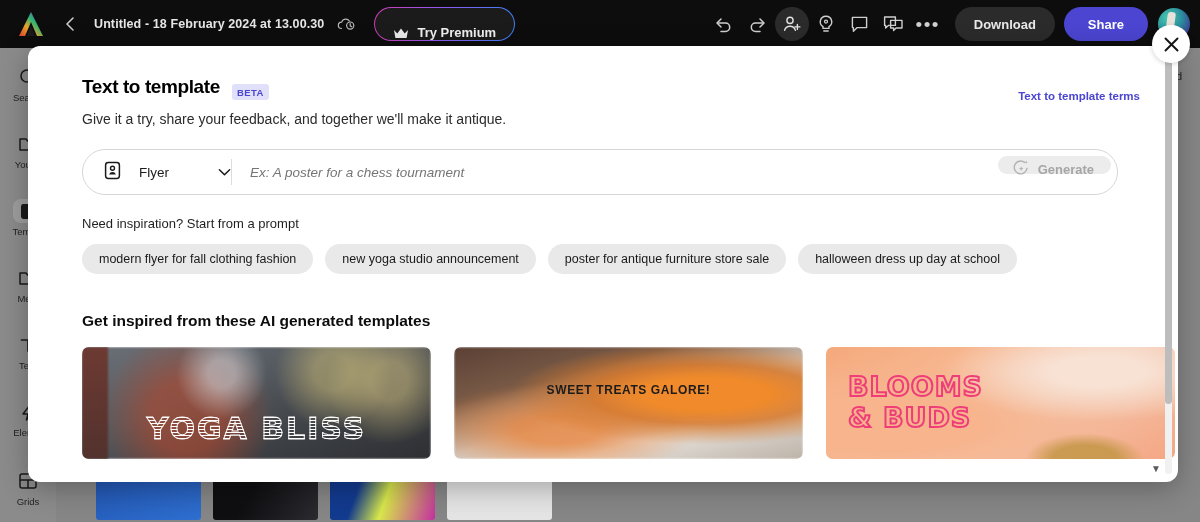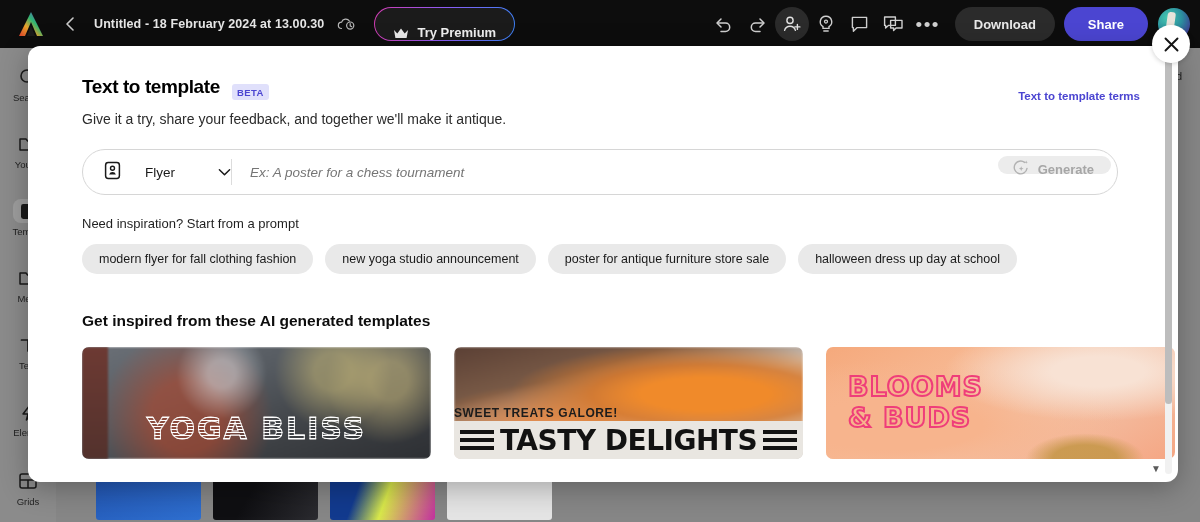--- a/index.html
+++ b/index.html
@@ -122,21 +122,21 @@
   }
   .modal-sub { font-size: 14px; color: #2b2b2b; margin-top: 13px; }
 
   .prompt-bar {
     margin-top: 22px; height: 46px; width: 1036px; border: 1px solid #d6d6d6;
     border-radius: 23px; display: flex; align-items: center; position: relative;
     background: #fff;
   }
   .type-select {
     width: 148px; height: 100%; display: flex; align-items: center;
-    gap: 23px; padding-left: 20px; cursor: pointer; position: relative;
+    gap: 17px; padding-left: 20px; cursor: pointer; position: relative;
   }
   .type-label { font-size: 13.5px; color: #1a1a1a; flex: 1; }
   .type-divider { width: 1px; height: 26px; background: #dcdcdc; }
   .prompt-input {
     flex: 1; border: none; outline: none; background: transparent;
     font-family: "Liberation Sans", sans-serif; font-size: 13.5px;
     font-style: italic; color: #8a8a8a; padding: 0 18px;
   }
   .generate-btn {
     position: absolute; right: 6px; top: 6px; height: 18px; padding: 8px 17px 0 14px;
@@ -183,21 +183,21 @@
   }
   
   .c2-bg { position: absolute; inset: 0;
     background:
       radial-gradient(ellipse at 72% 42%, #f08a2a 0 18%, rgba(214,118,40,.85) 32%, transparent 55%),
       radial-gradient(ellipse at 30% 74%, rgba(235,130,55,.75) 0 12%, transparent 40%),
       linear-gradient(165deg,#5b4035 0%, #7a5b47 28%, #cfc6bd 52%, #e6e2dd 70%, #bdb3a8 100%);
     filter: blur(1.2px);
   }
   .c2-sub {
-    position: absolute; left: 0; right: 0; top: 59px; 
+    position: absolute; left: 0; right: 0; top: 36px; text-align: center;
     font-size: 12px; font-weight: bold; color: #1c1c1c; letter-spacing: .6px;
     font-family: "Liberation Sans Narrow", "Liberation Sans", sans-serif;
   }
   .c2-band {
     position: absolute; left: 0; right: 0; bottom: 0; height: 38px;
     background: #e9e6e1; display: flex; align-items: center; justify-content: center;
   }
   .c2-title {
     font-size: 28px; font-weight: bold; color: #121212; letter-spacing: -.5px;
     font-family: "DejaVu Sans", sans-serif;
@@ -460,33 +460,20 @@
       <div class="cards">
         <div class="card">
           <div class="c1-bg"></div>
           <div class="c1-bar"></div>
           <div class="c1-text">YOGA BLISS</div>
         </div>
 
         <div class="card">
           <div class="c2-bg"></div>
           <div class="c2-sub">SWEET TREATS GALORE!</div>
-          <div class="c2-band">
-            <div class="c2-lines" style="left:6px">
-                <span></span>
-                <span></span>
-                <span></span>
-              </div>
-            <div class="c2-title">TASTY DELIGHTS</div>
-            <div class="c2-lines" style="right:6px">
-                <span></span>
-                <span></span>
-                <span></span>
-              </div>
-          </div>
         </div>
 
         <div class="card">
           <div class="c3-bg"></div>
           <div class="c3-text" style="white-space:pre-line">BLOOMS
 &amp; BUDS</div>
           <div class="c3-grass"></div>
         </div>
       </div>
     </div>

